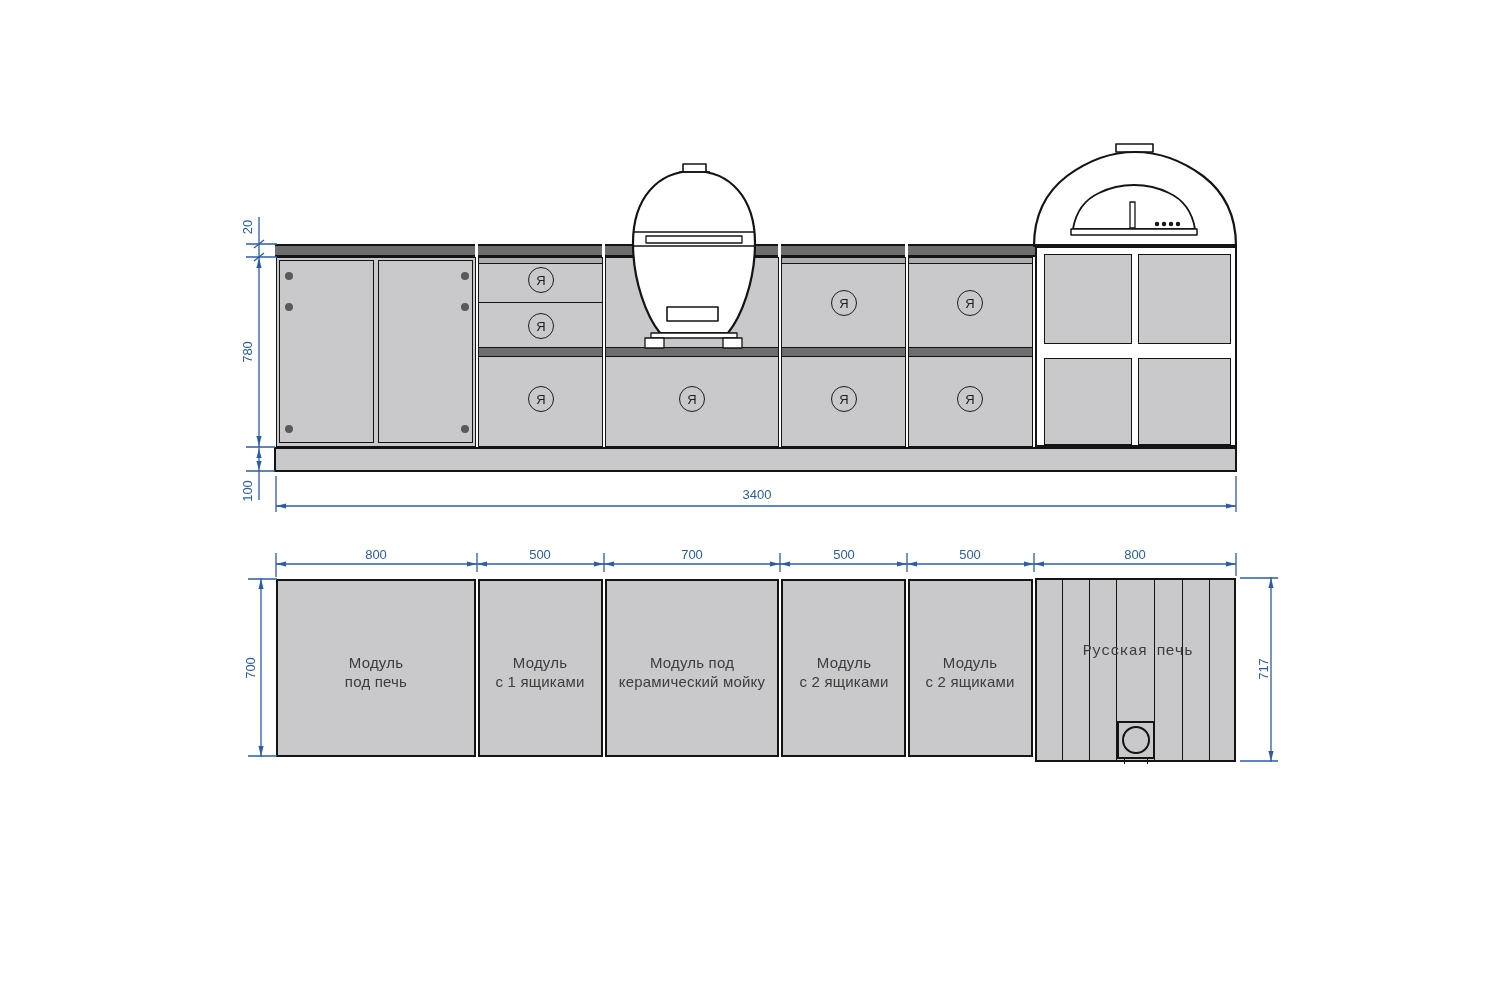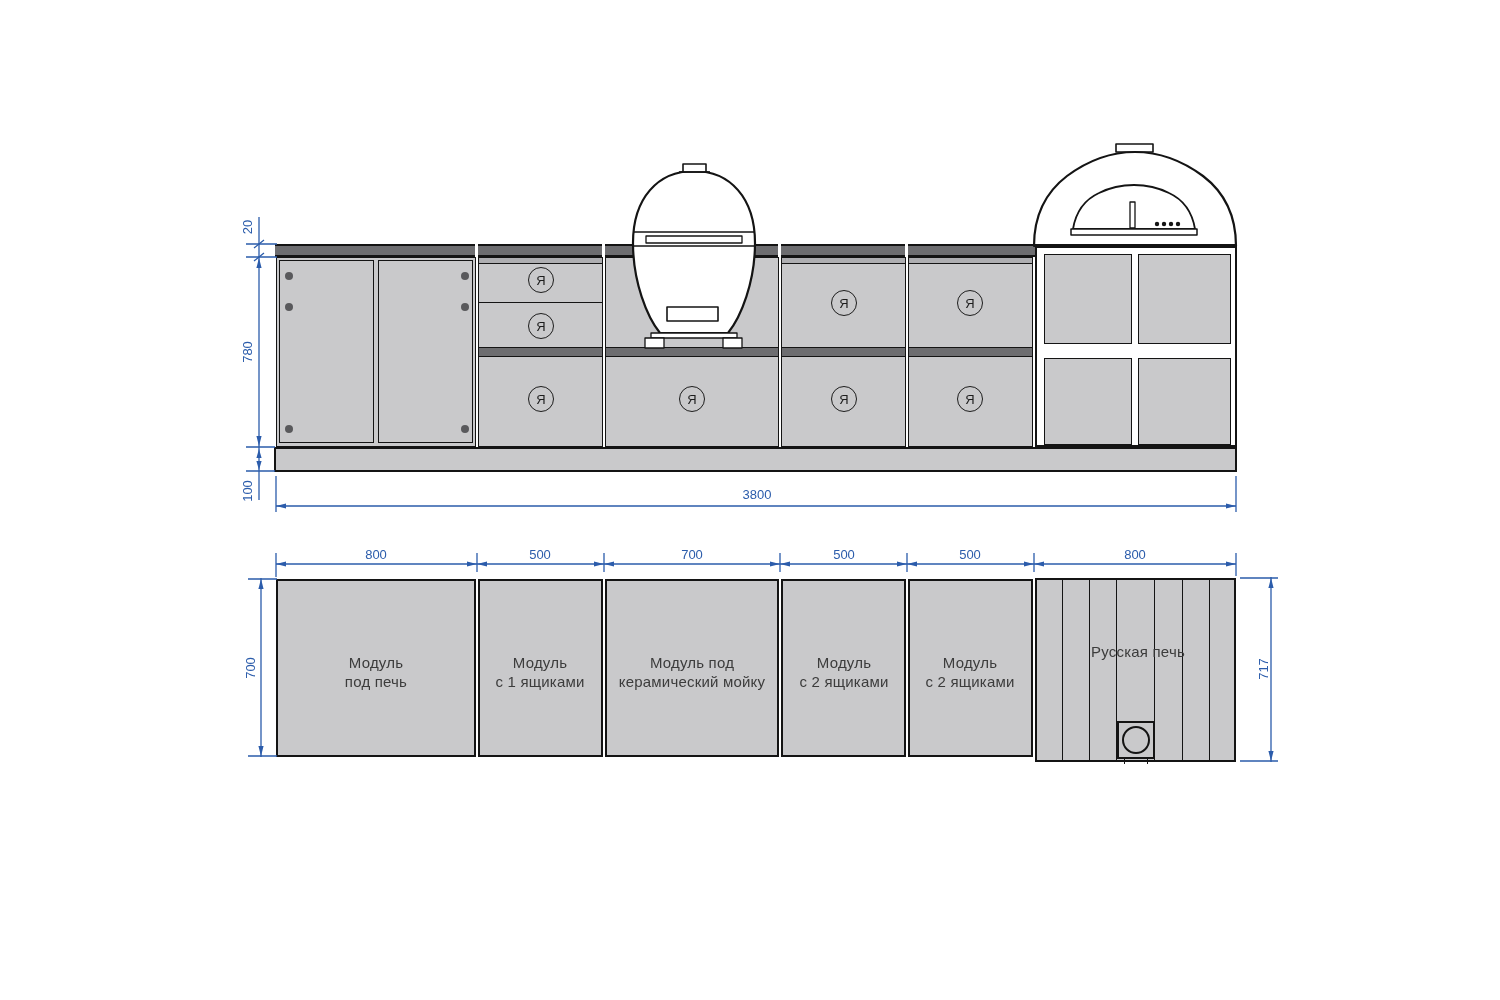--- a/index.html
+++ b/index.html
@@ -180,21 +180,21 @@
   <div class="handle" style="left:541px;top:399px;">Я</div>
   <div class="handle" style="left:692px;top:399px;">Я</div>
   <div class="handle" style="left:844px;top:303px;">Я</div>
   <div class="handle" style="left:844px;top:399px;">Я</div>
   <div class="handle" style="left:970px;top:303px;">Я</div>
   <div class="handle" style="left:970px;top:399px;">Я</div>
 
   <div class="dim v" style="left:247px;top:227px;">20</div>
   <div class="dim v" style="left:247px;top:352px;">780</div>
   <div class="dim v" style="left:247px;top:491px;">100</div>
-  <div class="dim" style="left:757px;top:494px;">3800</div>
+  <div class="dim" style="left:757px;top:494px;">3400</div>
 
   <div class="dim" style="left:376px;top:554px;">800</div>
   <div class="dim" style="left:540px;top:554px;">500</div>
   <div class="dim" style="left:692px;top:554px;">700</div>
   <div class="dim" style="left:844px;top:554px;">500</div>
   <div class="dim" style="left:970px;top:554px;">500</div>
   <div class="dim" style="left:1135px;top:554px;">800</div>
   <div class="dim v" style="left:250px;top:668px;">700</div>
   <div class="dim v" style="left:1263px;top:669px;">717</div>
 
@@ -211,18 +211,18 @@
     <div>керамический мойку</div>
   </div>
   <div class="mlabel" style="left:844px;top:672px;">
     <div>Модуль</div>
     <div>с 2 ящиками</div>
   </div>
   <div class="mlabel" style="left:970px;top:672px;">
     <div>Модуль</div>
     <div>с 2 ящиками</div>
   </div>
-  <div class="mlabel" style="left:1138px;top:651px;">
+  <div class="mlabel" style="left:1138px;top:651px;font-family:Liberation Mono, monospace;">
     <div>Русская печь</div>
     <div></div>
   </div>
 
 </div>
 
 </body></html>

